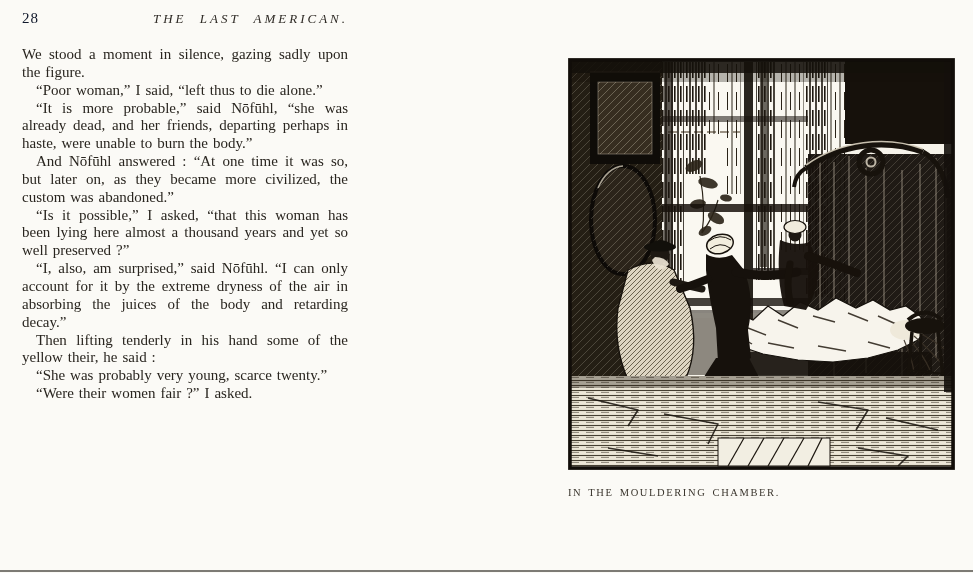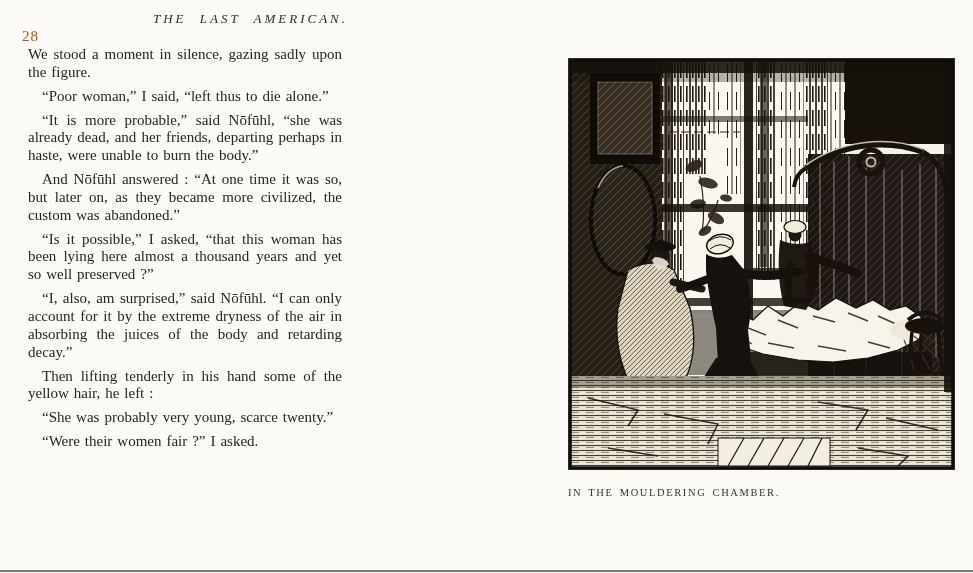--- a/index.html
+++ b/index.html
@@ -6,28 +6,28 @@
   body{
     width:973px;height:573px;position:relative;overflow:hidden;
     background:#fbfaf6;
     font-family:"Liberation Serif","DejaVu Serif",serif;
   }
   #screen{position:absolute;inset:0;width:973px;height:573px;background:#fbfaf6;}
 
   
   .left-page{position:absolute;left:22px;top:10px;width:326px;}
   .header{position:relative;height:24px;}
-  .page-number{position:absolute;left:0;top:18px;font-size:15px;color:#a16207;letter-spacing:1px;}
+  .page-number{position:absolute;left:0;top:0;font-size:15px;color:#0f172a;letter-spacing:1px;}
   .running-title{
     position:absolute;left:0;right:0;top:1px;text-align:right;
     font-style:italic;font-size:13px;letter-spacing:3px;word-spacing:7px;color:#2e2a25;
   }
   .text-block{margin-top:12px;color:#29251f;}
   .text-block p{
-    margin:6px;font-size:15px;line-height:17.85px;text-align:justify;
+    margin:0;font-size:15px;line-height:17.85px;text-align:justify;
     text-indent:14px;word-spacing:1.2px;
   }
   .text-block p.no-indent{text-indent:0;}
 
   
   .illustration{position:absolute;left:568px;top:58px;width:387px;height:412px;margin:0;}
   .illustration svg{display:block;width:100%;height:100%;}
   .caption{
     position:absolute;left:568px;top:487px;width:387px;text-align:left;
     font-size:10.5px;letter-spacing:1.6px;color:#3a352d;word-spacing:2px;
@@ -45,21 +45,21 @@
       <span class="page-number">28</span>
       <span class="running-title">THE LAST AMERICAN.</span>
     </div>
     <div class="text-block">
       <p class="no-indent">We stood a moment in silence, gazing sadly upon the figure.</p>
       <p>“Poor woman,” I said, “left thus to die alone.”</p>
       <p>“It is more probable,” said Nōfūhl, “she was already dead, and her friends, departing perhaps in haste, were unable to burn the body.”</p>
       <p>And Nōfūhl answered : “At one time it was so, but later on, as they became more civilized, the custom was abandoned.”</p>
       <p>“Is it possible,” I asked, “that this woman has been lying here almost a thousand years and yet so well preserved ?”</p>
       <p>“I, also, am surprised,” said Nōfūhl.  “I can only account for it by the extreme dryness of the air in absorbing the juices of the body and retarding decay.”</p>
-      <p>Then lifting tenderly in his hand some of the yellow hair, he left :</p>
+      <p>Then lifting tenderly in his hand some of the yellow their, he said :</p>
       <p>“She was probably very young, scarce twenty.”</p>
       <p>“Were their women fair ?” I asked.</p>
     </div>
   </div>
 
   <figure class="illustration">
     <svg viewBox="0 0 387 412" xmlns="http://www.w3.org/2000/svg">
       <defs>
         <pattern id="vs" width="6" height="24" patternUnits="userSpaceOnUse">
           <path d="M2,0 V24 M4.8,4 V20" stroke="#1d170f" stroke-width="1.6" fill="none"></path>

